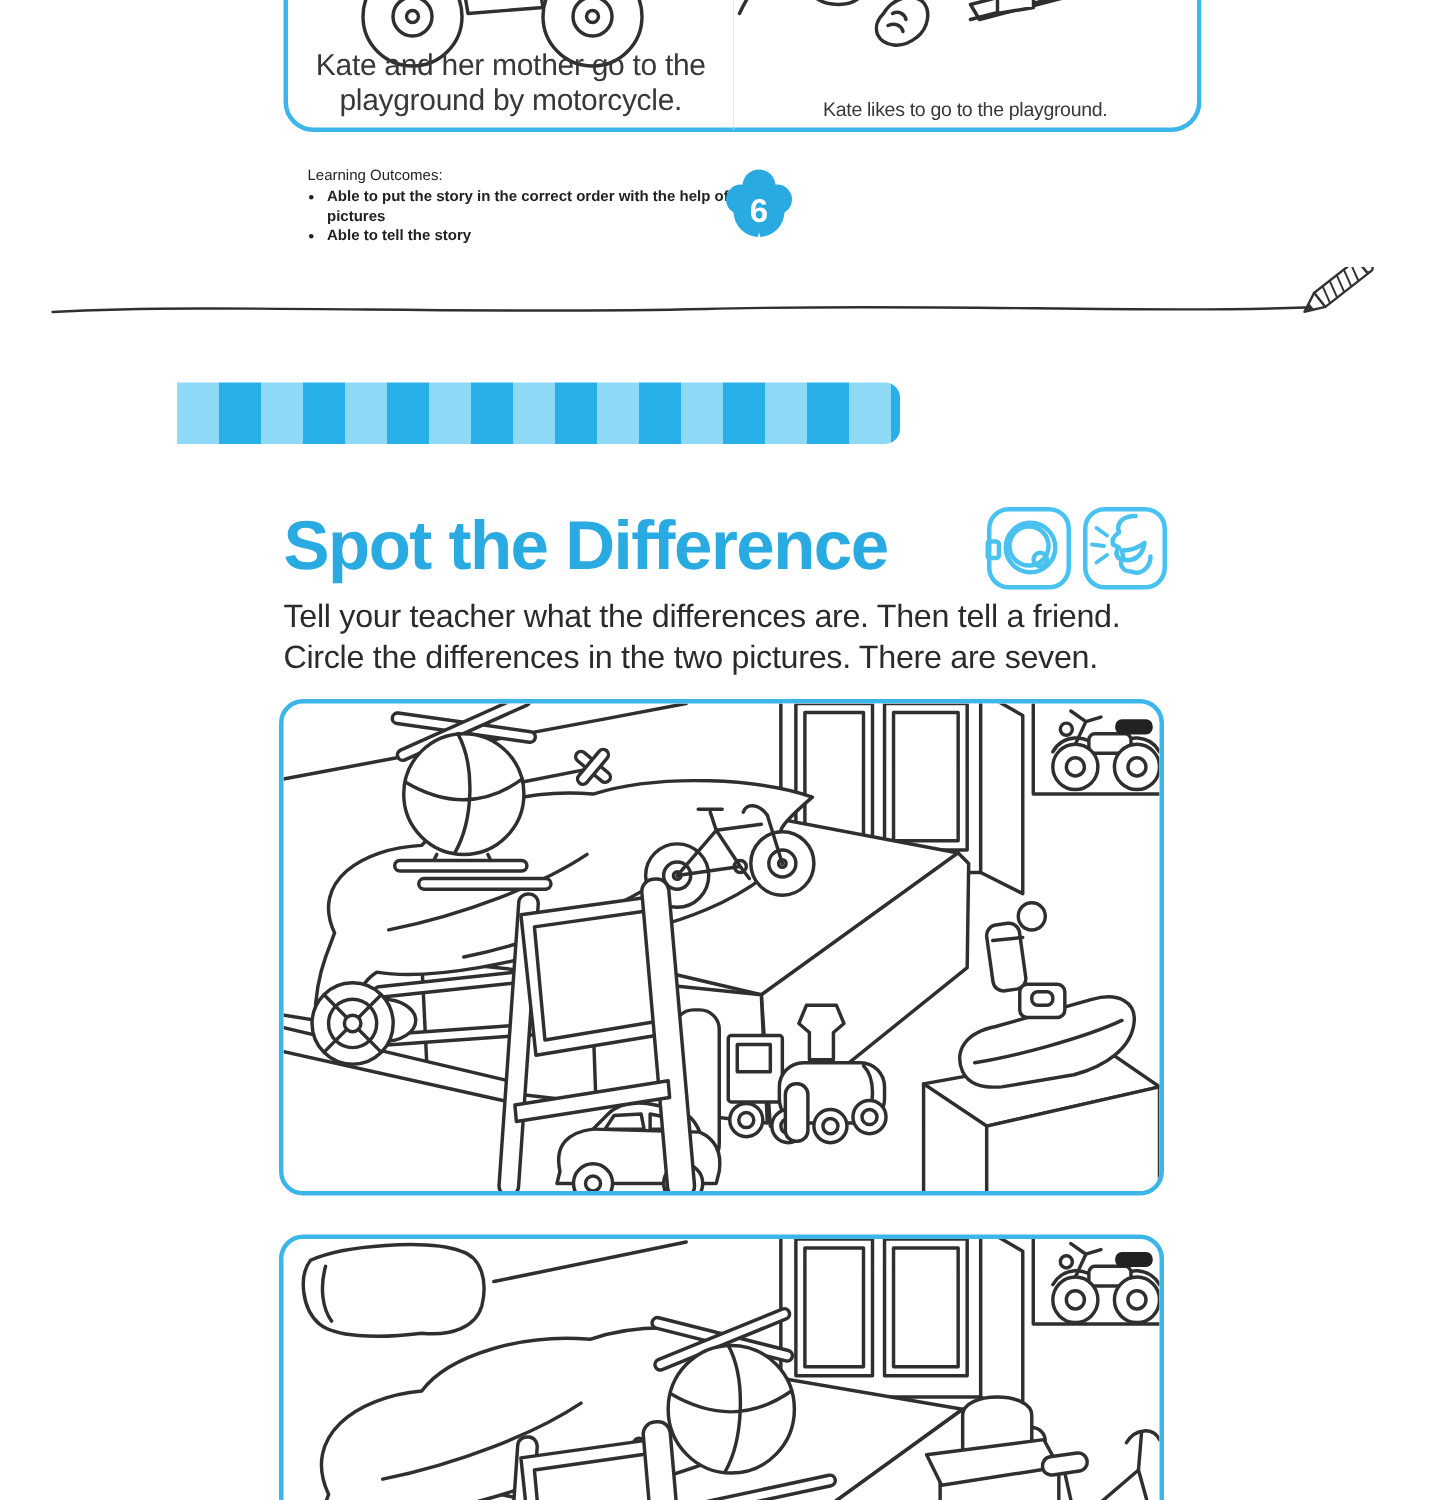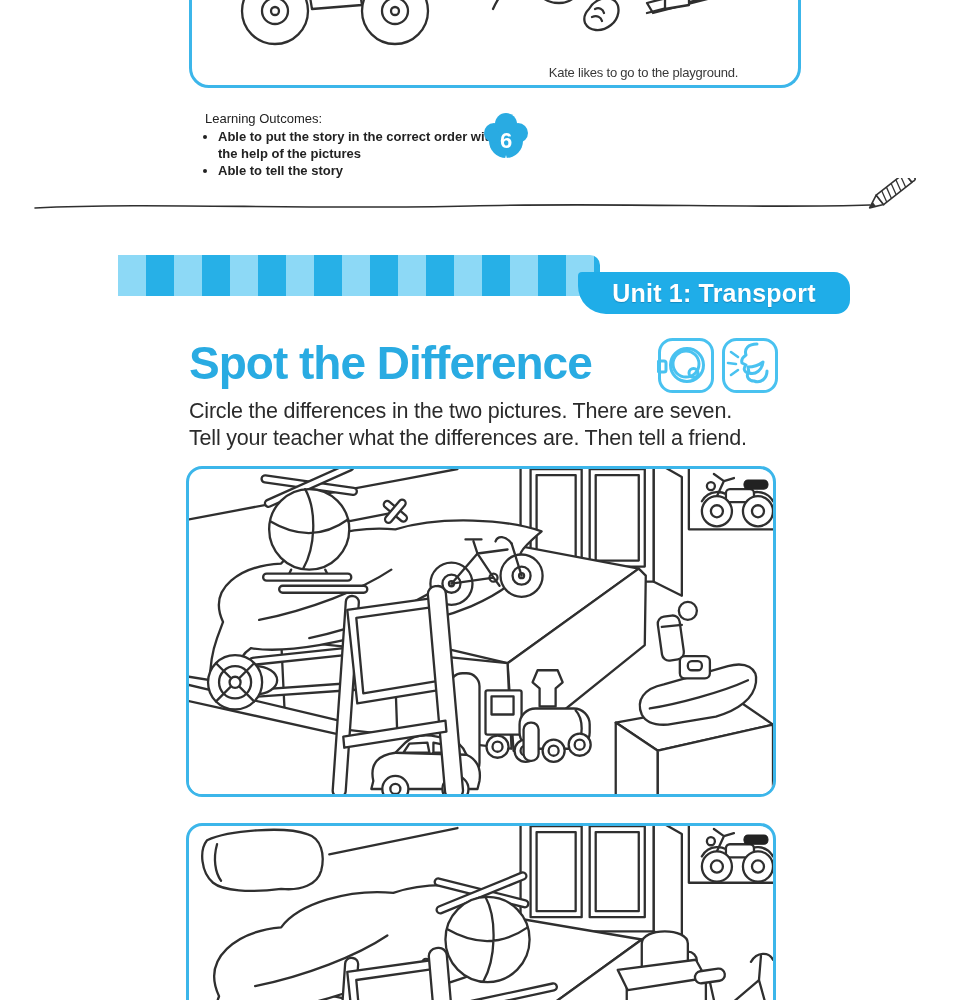--- a/index.html
+++ b/index.html
@@ -10,21 +10,21 @@
   .panels{position:absolute;left:189px;top:-64px;width:612px;height:152px;}
   .panel{position:absolute;top:0;height:100%;background:#fff;border:3px solid #3cb6ea;box-sizing:border-box;}
   .panel.left{left:0;width:303px;border-radius:14px 0 0 20px;border-right-width:3px;}
   .panel.right{left:300px;width:312px;border-left:none;border-radius:0 14px 20px 0;}
   .panel svg{position:absolute;left:0;top:0;}
   .caption{position:absolute;left:0;right:0;bottom:5px;text-align:center;
            font-size:20px;line-height:1.18;color:#383838;letter-spacing:-0.2px;}
   .panel.right .caption{font-size:13px;white-space:nowrap;}
 
   
-  .outcomes{position:absolute;left:205px;top:111px;width:330px;font-size:13px;line-height:1.3;color:#222;}
+  .outcomes{position:absolute;left:205px;top:111px;width:330px;font-size:10px;line-height:1.3;color:#222;}
   .outcomes ul{margin:1px 0 0 0;padding-left:13px;font-weight:bold;}
   .outcomes li{max-width:300px;}
 
   
   .badge{position:absolute;left:482px;top:110px;width:48px;height:56px;}
 
   
   .separator{position:absolute;left:0;top:178px;width:960px;height:52px;}
 
   
@@ -70,20 +70,21 @@
         <circle class="fw" cx="83" cy="72" r="33"></circle>
         <circle class="ln" cx="83" cy="72" r="13"></circle>
         <circle class="fw" cx="83" cy="72" r="4"></circle>
         <circle class="fw" cx="203" cy="72" r="33"></circle>
         <circle class="ln" cx="203" cy="72" r="13"></circle>
         <circle class="fw" cx="203" cy="72" r="4"></circle>
         <path class="fw" d="M118,58 L168,54 L170,66 L120,70 Z"></path>
         <path class="fw" d="M126,40 L158,34 L162,52 L128,56 Z"></path>
         <path class="ln" d="M240,44 L260,40"></path>
       </svg>
+      <div class="caption">Kate and her mother go to the playground by motorcycle.</div>
     </div>
     <div class="panel right">
       <svg width="306" height="110" viewBox="0 0 306 110">
         <path class="ln" d="M4,30 C18,16 40,8 60,10 M4,70 C14,48 30,34 52,30"></path>
         <path class="fw" d="M52,30 C70,24 86,28 90,42 C92,54 84,64 70,64 C56,64 48,56 46,44 C45,36 47,33 52,30 Z"></path>
         <path class="ln" d="M60,38 C66,36 72,38 74,44 M58,48 C64,46 70,48 72,52"></path>
         <path class="fw" d="M88,10 C96,4 106,4 110,12 L112,28 C112,38 104,42 96,38 L86,28 Z"></path>
         <path class="fw" d="M100,70 C106,60 118,56 126,62 C132,68 130,80 122,86 C112,94 100,92 96,84 C94,78 96,74 100,70 Z"></path>
         <path class="ln" d="M106,70 C110,68 114,70 115,74 M103,78 C108,76 112,78 113,82"></path>
         <path class="fw" d="M158,64 L290,30 L296,40 L164,74 Z"></path>
@@ -125,44 +126,41 @@
         <polygon points="10,-6 -3,0 10,6" fill="#fff" stroke="#333" stroke-width="1.6" stroke-linejoin="round"></polygon>
         <polygon points="-3,0 3,-2.6 3,2.6" fill="#333"></polygon>
         <rect x="10" y="-6" width="36" height="12" fill="#fff" stroke="#333" stroke-width="1.6"></rect>
         <path d="M17,-6 L14,6 M23,-6 L20,6 M29,-6 L26,6 M35,-6 L32,6 M41,-6 L38,6" stroke="#333" stroke-width="1.3" fill="none"></path>
         <rect x="46" y="-6" width="5" height="12" rx="2" fill="#fff" stroke="#333" stroke-width="1.6"></rect>
       </g>
     </svg>
   </div>
 
   <div class="stripes"></div>
-  <div class="unitbox">
-    <span>Unit 1: Transport</span>
-  </div>
 
   <h1 class="title" style="margin:0">Spot the Difference</h1>
   <div class="hicons">
     <svg width="58" height="57" viewBox="0 0 58 57">
       <rect class="blue-ln" x="2.5" y="2.5" width="53" height="52" rx="13"></rect>
       <rect class="blue-ln" x="1" y="24" width="8" height="11" rx="2"></rect>
       <circle class="blue-ln" cx="30" cy="28" r="16.5"></circle>
       <circle class="blue-ln" cx="29" cy="27" r="13"></circle>
       <circle class="blue-ln" cx="36.5" cy="36" r="4.5"></circle>
     </svg>
     <svg width="58" height="57" viewBox="0 0 58 57">
       <rect class="blue-ln" x="2.5" y="2.5" width="53" height="52" rx="13"></rect>
       <path class="blue-ln" d="M36,7 C27,7 23,12 25,18 C22,20 20,23 21,26 L25,28 C22,31 23,35 27,36 C25,40 28,44 33,44 C40,47 46,41 46,34"></path>
       <path class="blue-ln" d="M27,30 C33,30 38,28 42,25 C41,33 35,38 28,36 Z"></path>
       <path d="M10,15 L17,20 M7,26 L15,27 M10,38 L17,33" stroke="#49c2f0" stroke-width="2.6" stroke-linecap="round" fill="none"></path>
     </svg>
   </div>
 
   <div class="instr">
+    <div>Tell your teacher what the differences are. Then tell a friend.</div>
     <div>Circle the differences in the two pictures. There are seven.</div>
-    <div>Tell your teacher what the differences are. Then tell a friend.</div>
   </div>
 
   <div class="frame frame1">
     <svg viewBox="0 0 583 323" preserveAspectRatio="none">
       <path class="ln" d="M0,50 L215,10 L268,0"></path>
       <g>
         <rect class="fw" x="331" y="-8" width="133" height="120"></rect>
         <rect class="ln" x="341" y="0" width="51" height="97"></rect>
         <rect class="ln" x="347" y="6" width="39" height="85"></rect>
         <rect class="ln" x="400" y="0" width="55" height="97"></rect>

